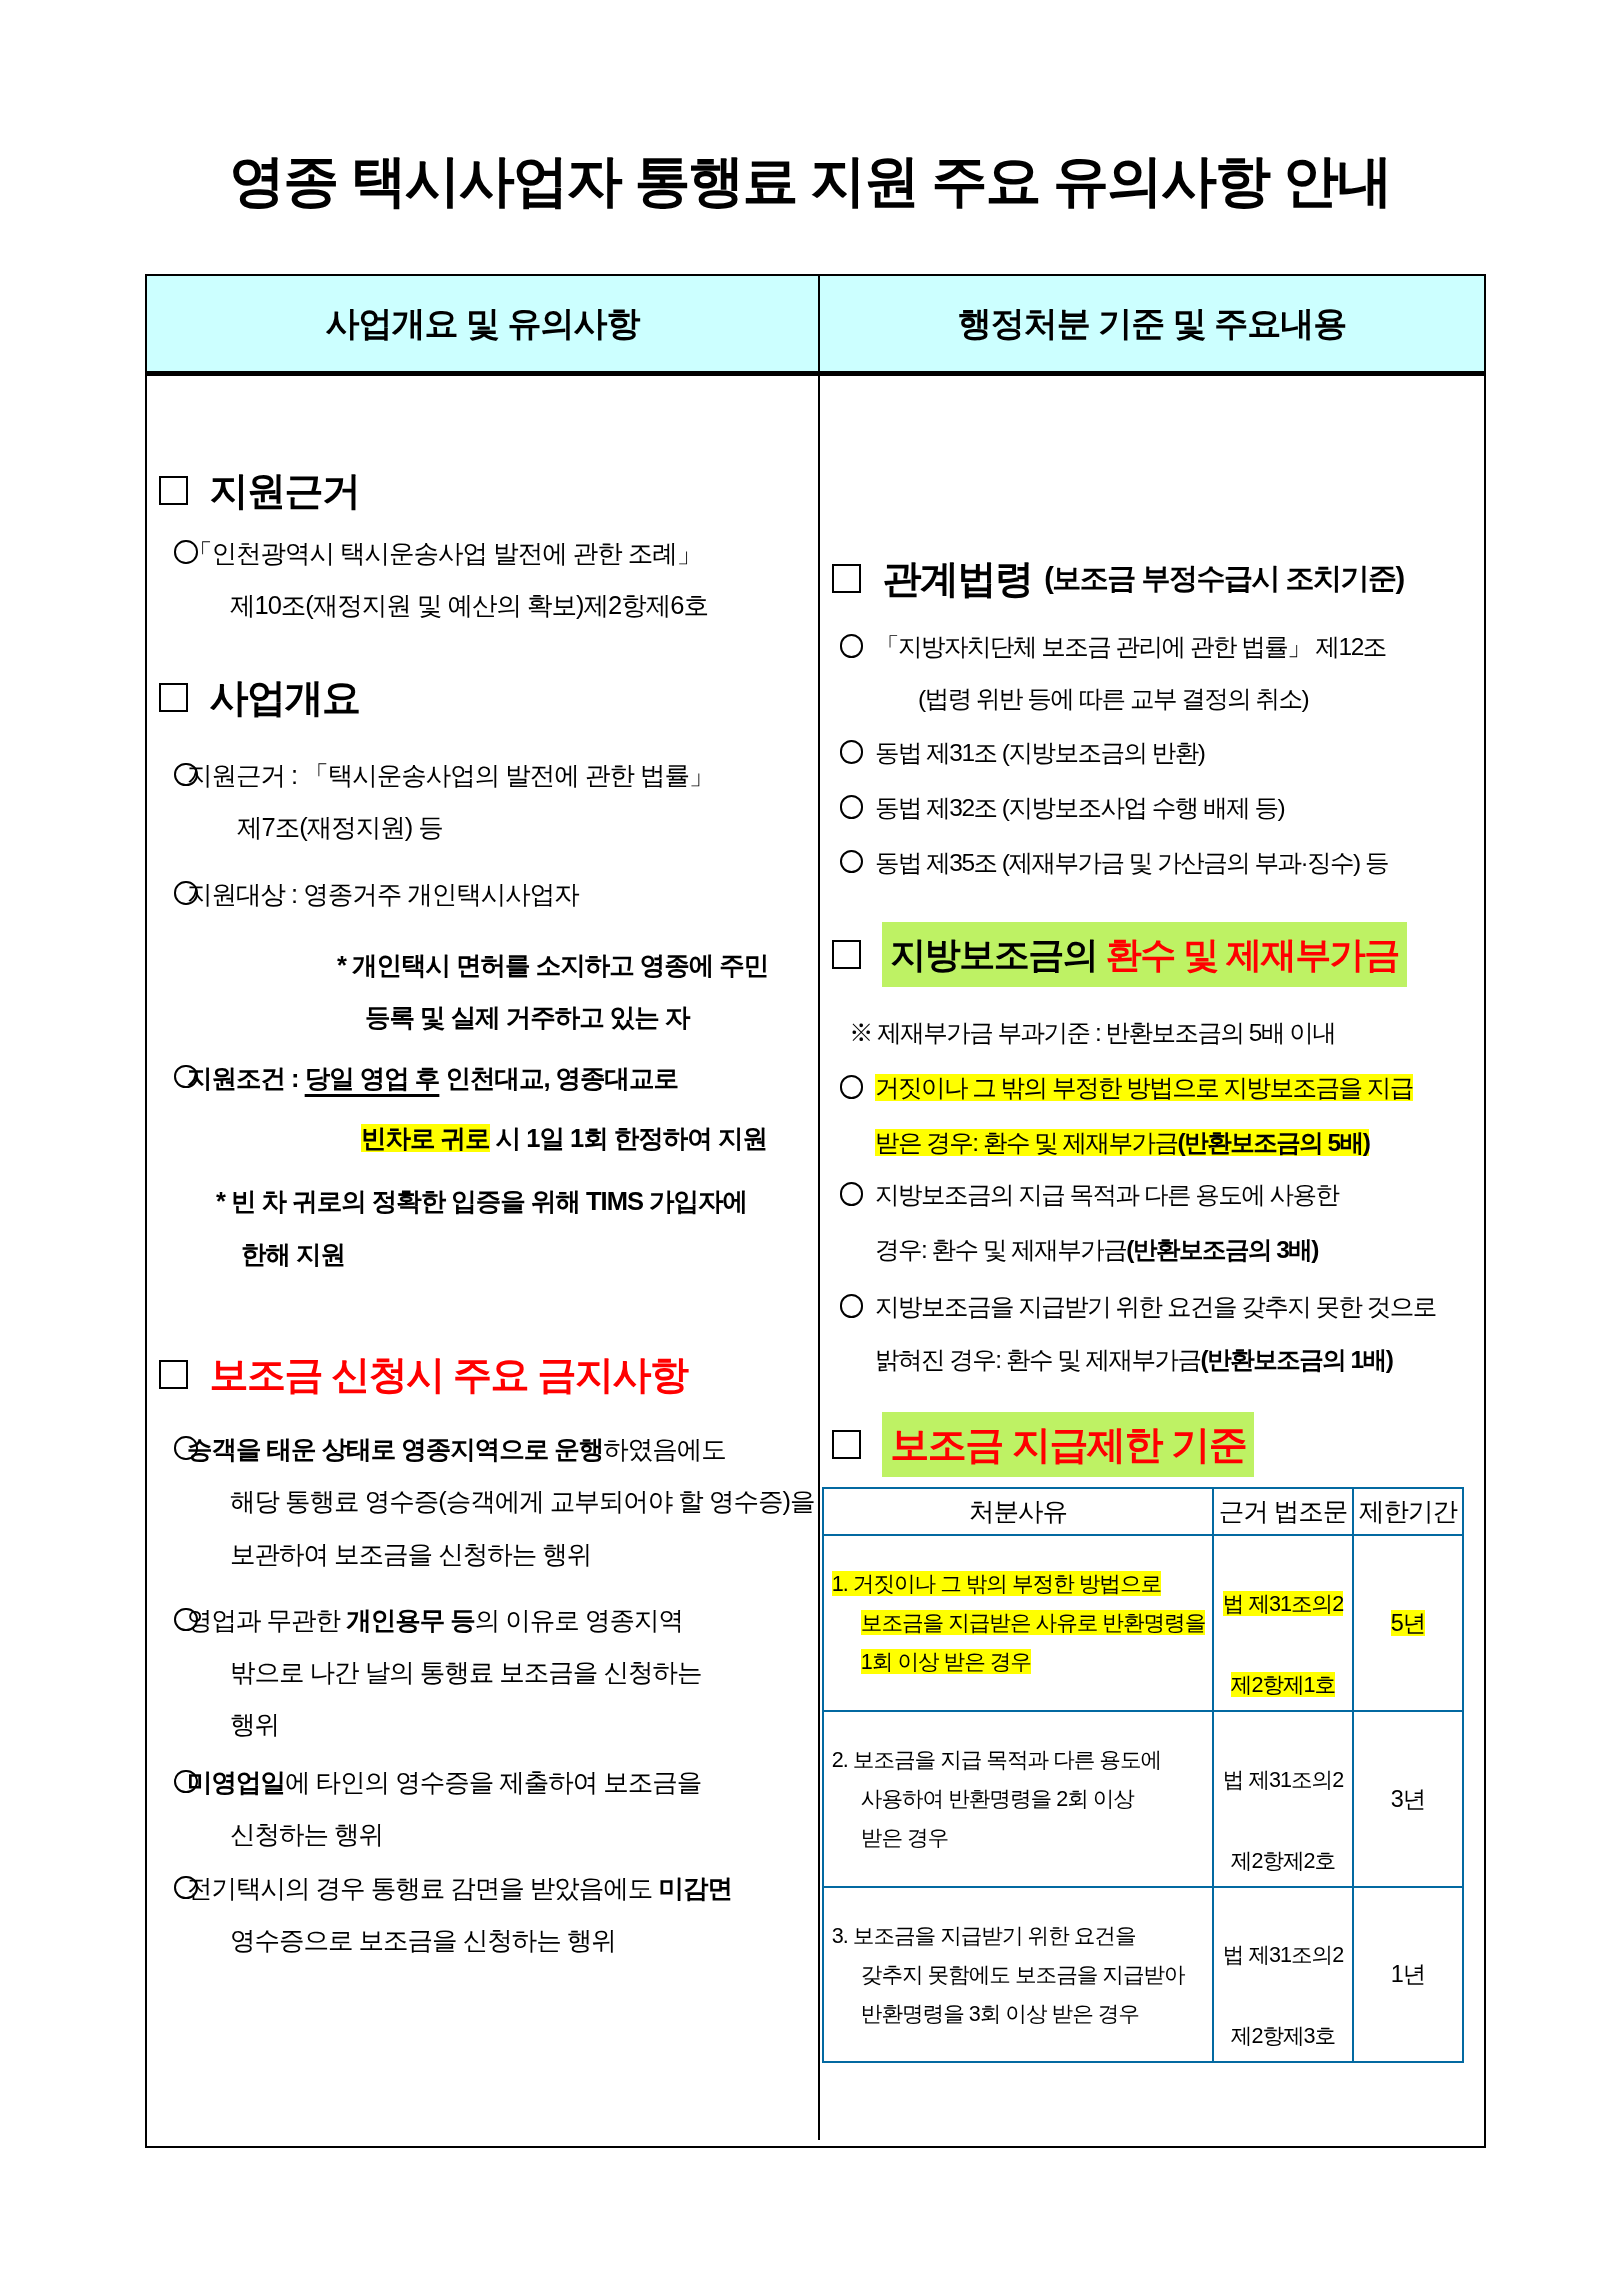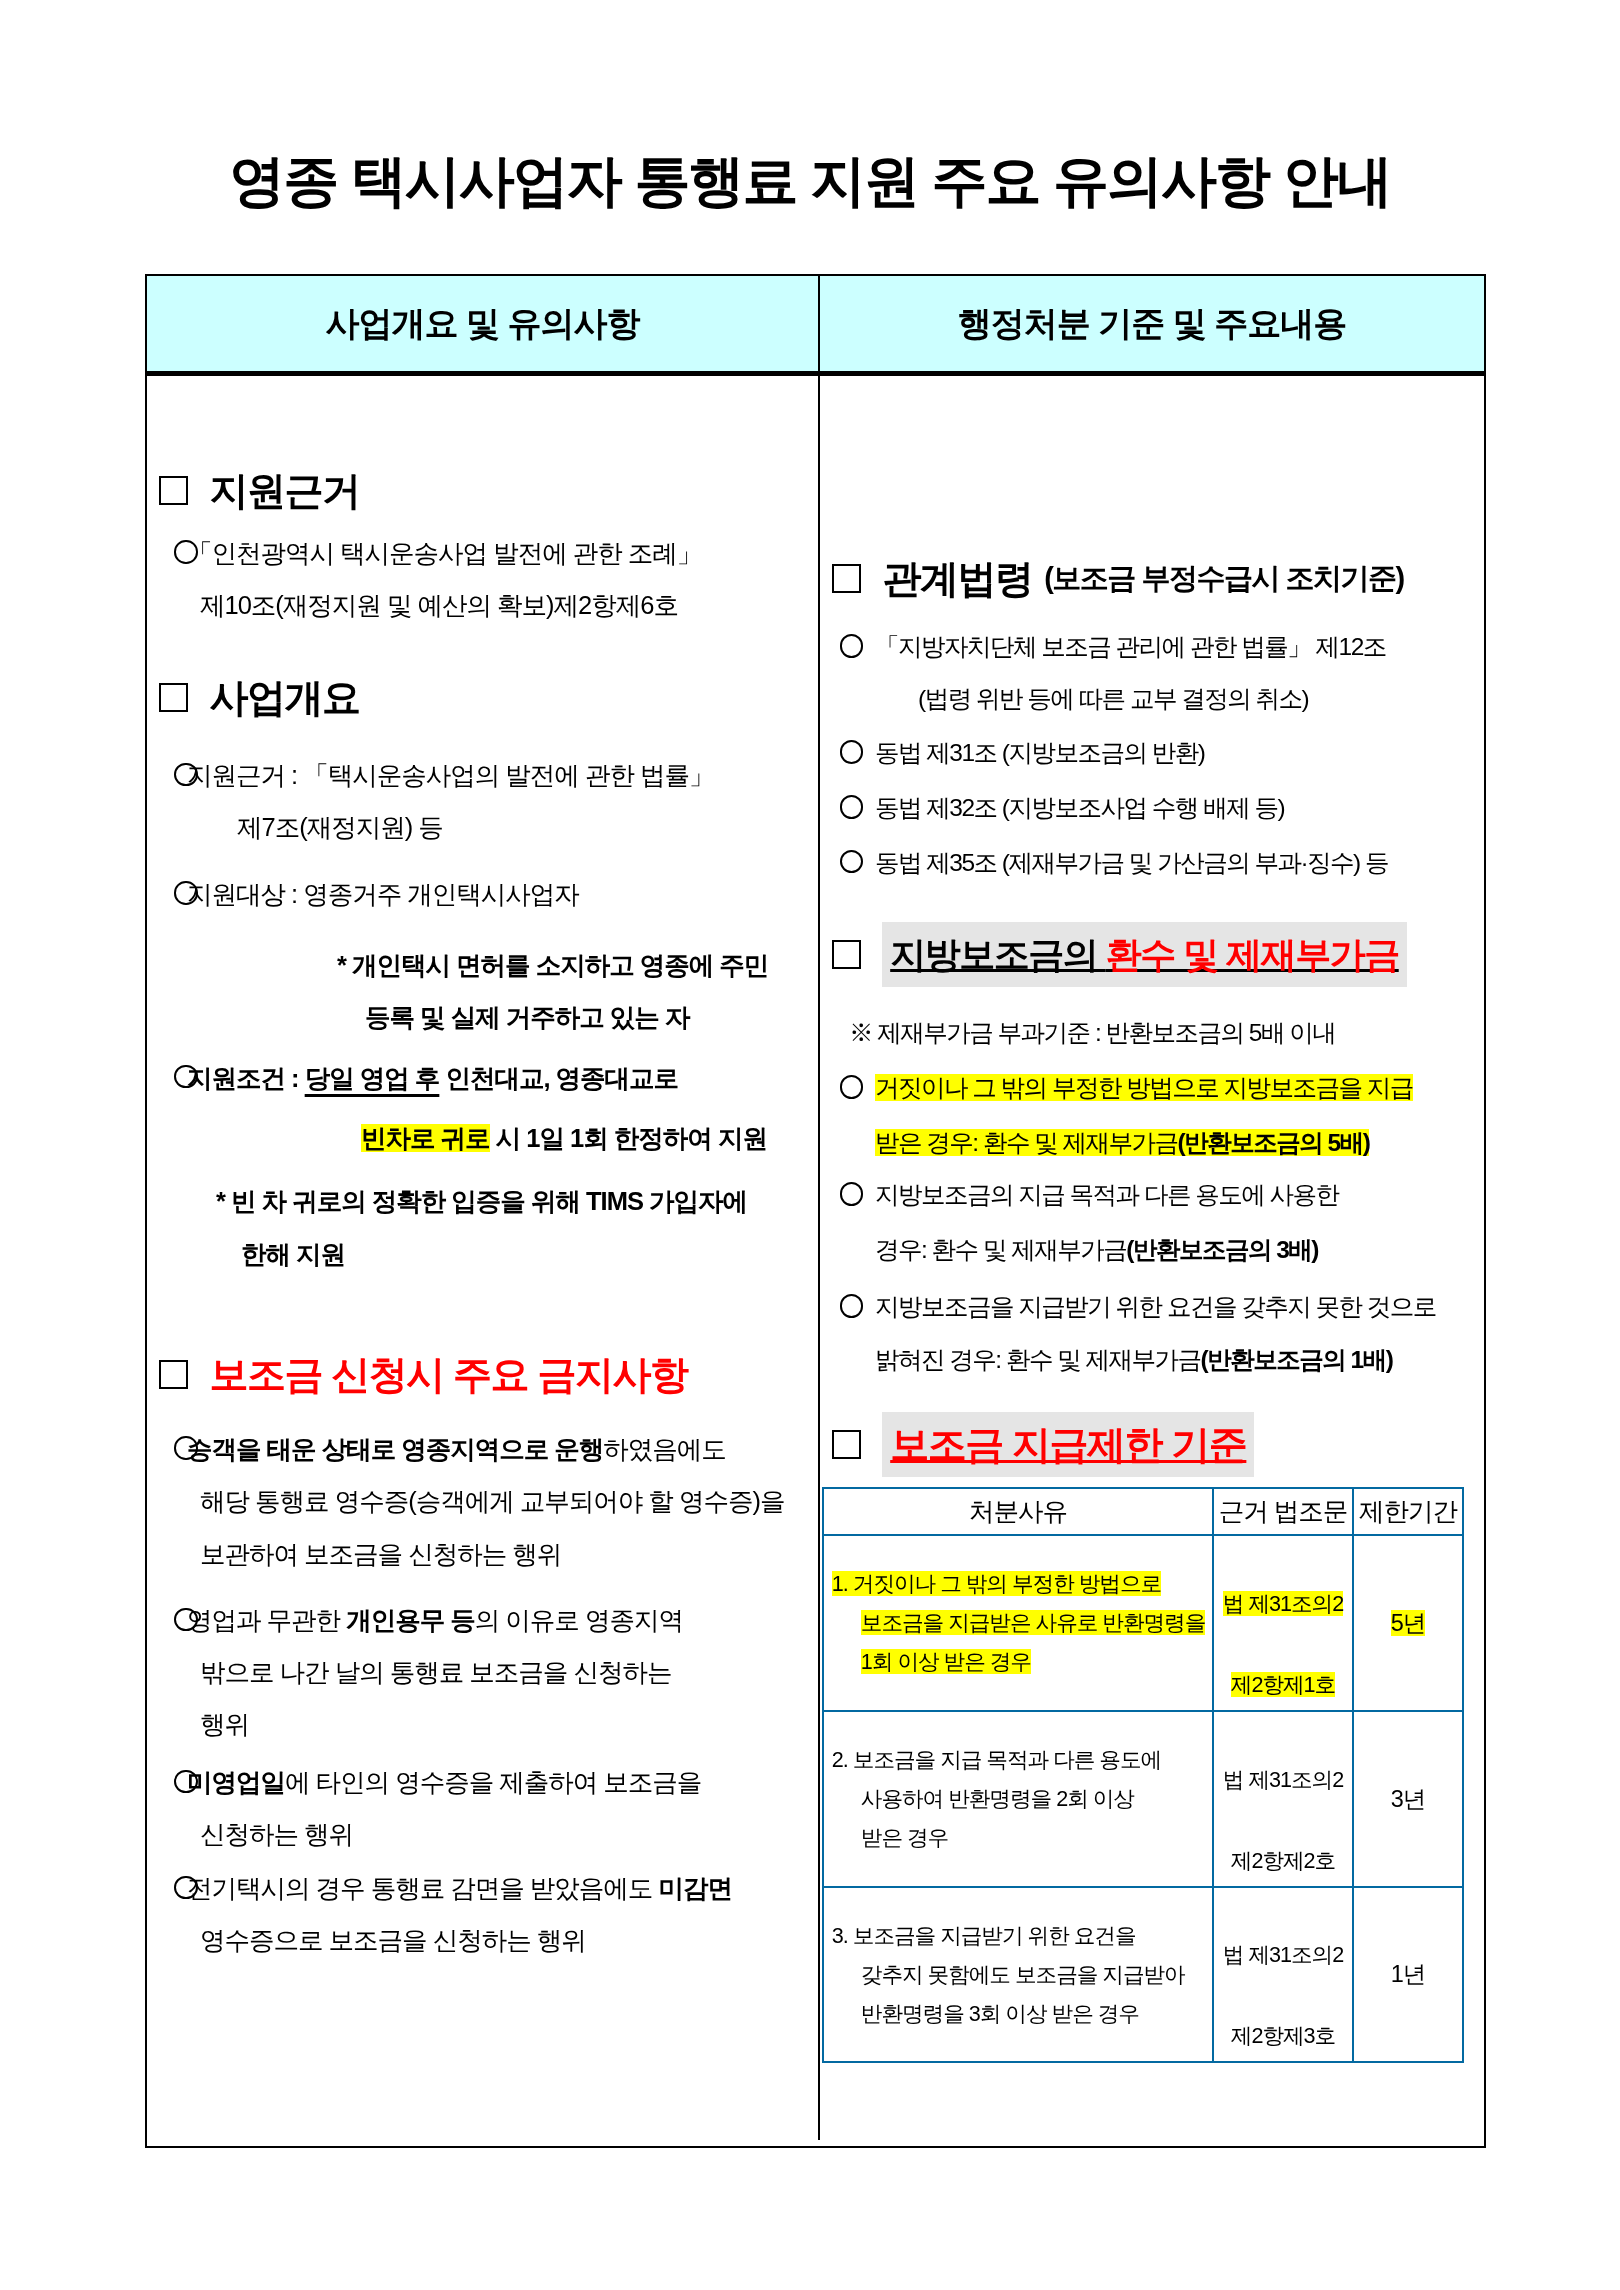--- a/index.html
+++ b/index.html
@@ -46,21 +46,21 @@
   .bullet { position: relative; padding-left: 40px; }
   .circ {
     position: absolute; left: 27.4px; top: 50%;
     width: 23.5px; height: 23.5px;
     margin-top: -12.7px;
     border: 2.9px solid #000; border-radius: 50%;
   }
   .col-right .bullet { padding-left: 55px; }
   .col-right .circ { left: 19.6px; }
 
-  .cont   { padding-left: 53px; }
+  .cont   { padding-left: 83px; }
   .cont2  { padding-left: 90px; }
   .note1a { padding-left: 190px; font-weight: bold; }
   .note1b { padding-left: 218px; font-weight: bold; }
   .note2a { padding-left: 69px;  font-weight: bold; }
   .note2b { padding-left: 94px;  font-weight: bold; }
   .col-right .cont { padding-left: 55px; }
   .r-cont-deep { padding-left: 98px; }
   .r-note { padding-left: 29px; }
 
   .h-row {
@@ -72,21 +72,21 @@
   .cbox {
     width: 29px; height: 29px;
     border: 2.9px solid #000; flex: 0 0 auto;
     margin-right: 21.6px;
   }
   .h-sub { font-size: 29px; font-weight: bold; margin-left: 11.8px; letter-spacing: -1.5px; }
   .b   { font-weight: bold; }
   .red { color: #FF0000; }
   .hl  { background: #FFFF00; }
   .u   { text-decoration: underline; text-underline-offset: 6.9px; text-decoration-thickness: 2.9px; }
-  .hl-wrap { background: #e5e5e5; padding: 2px 7.8px; text-decoration: underline; }
+  .hl-wrap { background: #bef264; padding: 2px 7.8px; }
 
   .limit-table {
     border-collapse: collapse; table-layout: fixed;
     width: 640px; margin-left: 2px;
     font-size: 21.6px; letter-spacing: -1px;
   }
   .limit-table col.c-reason { width: 390px; }
   .limit-table col.c-basis  { width: 140px; }
   .limit-table col.c-period { width: 110px; }
   .limit-table th, .limit-table td { border: 2px solid #0369a1; vertical-align: middle; }

